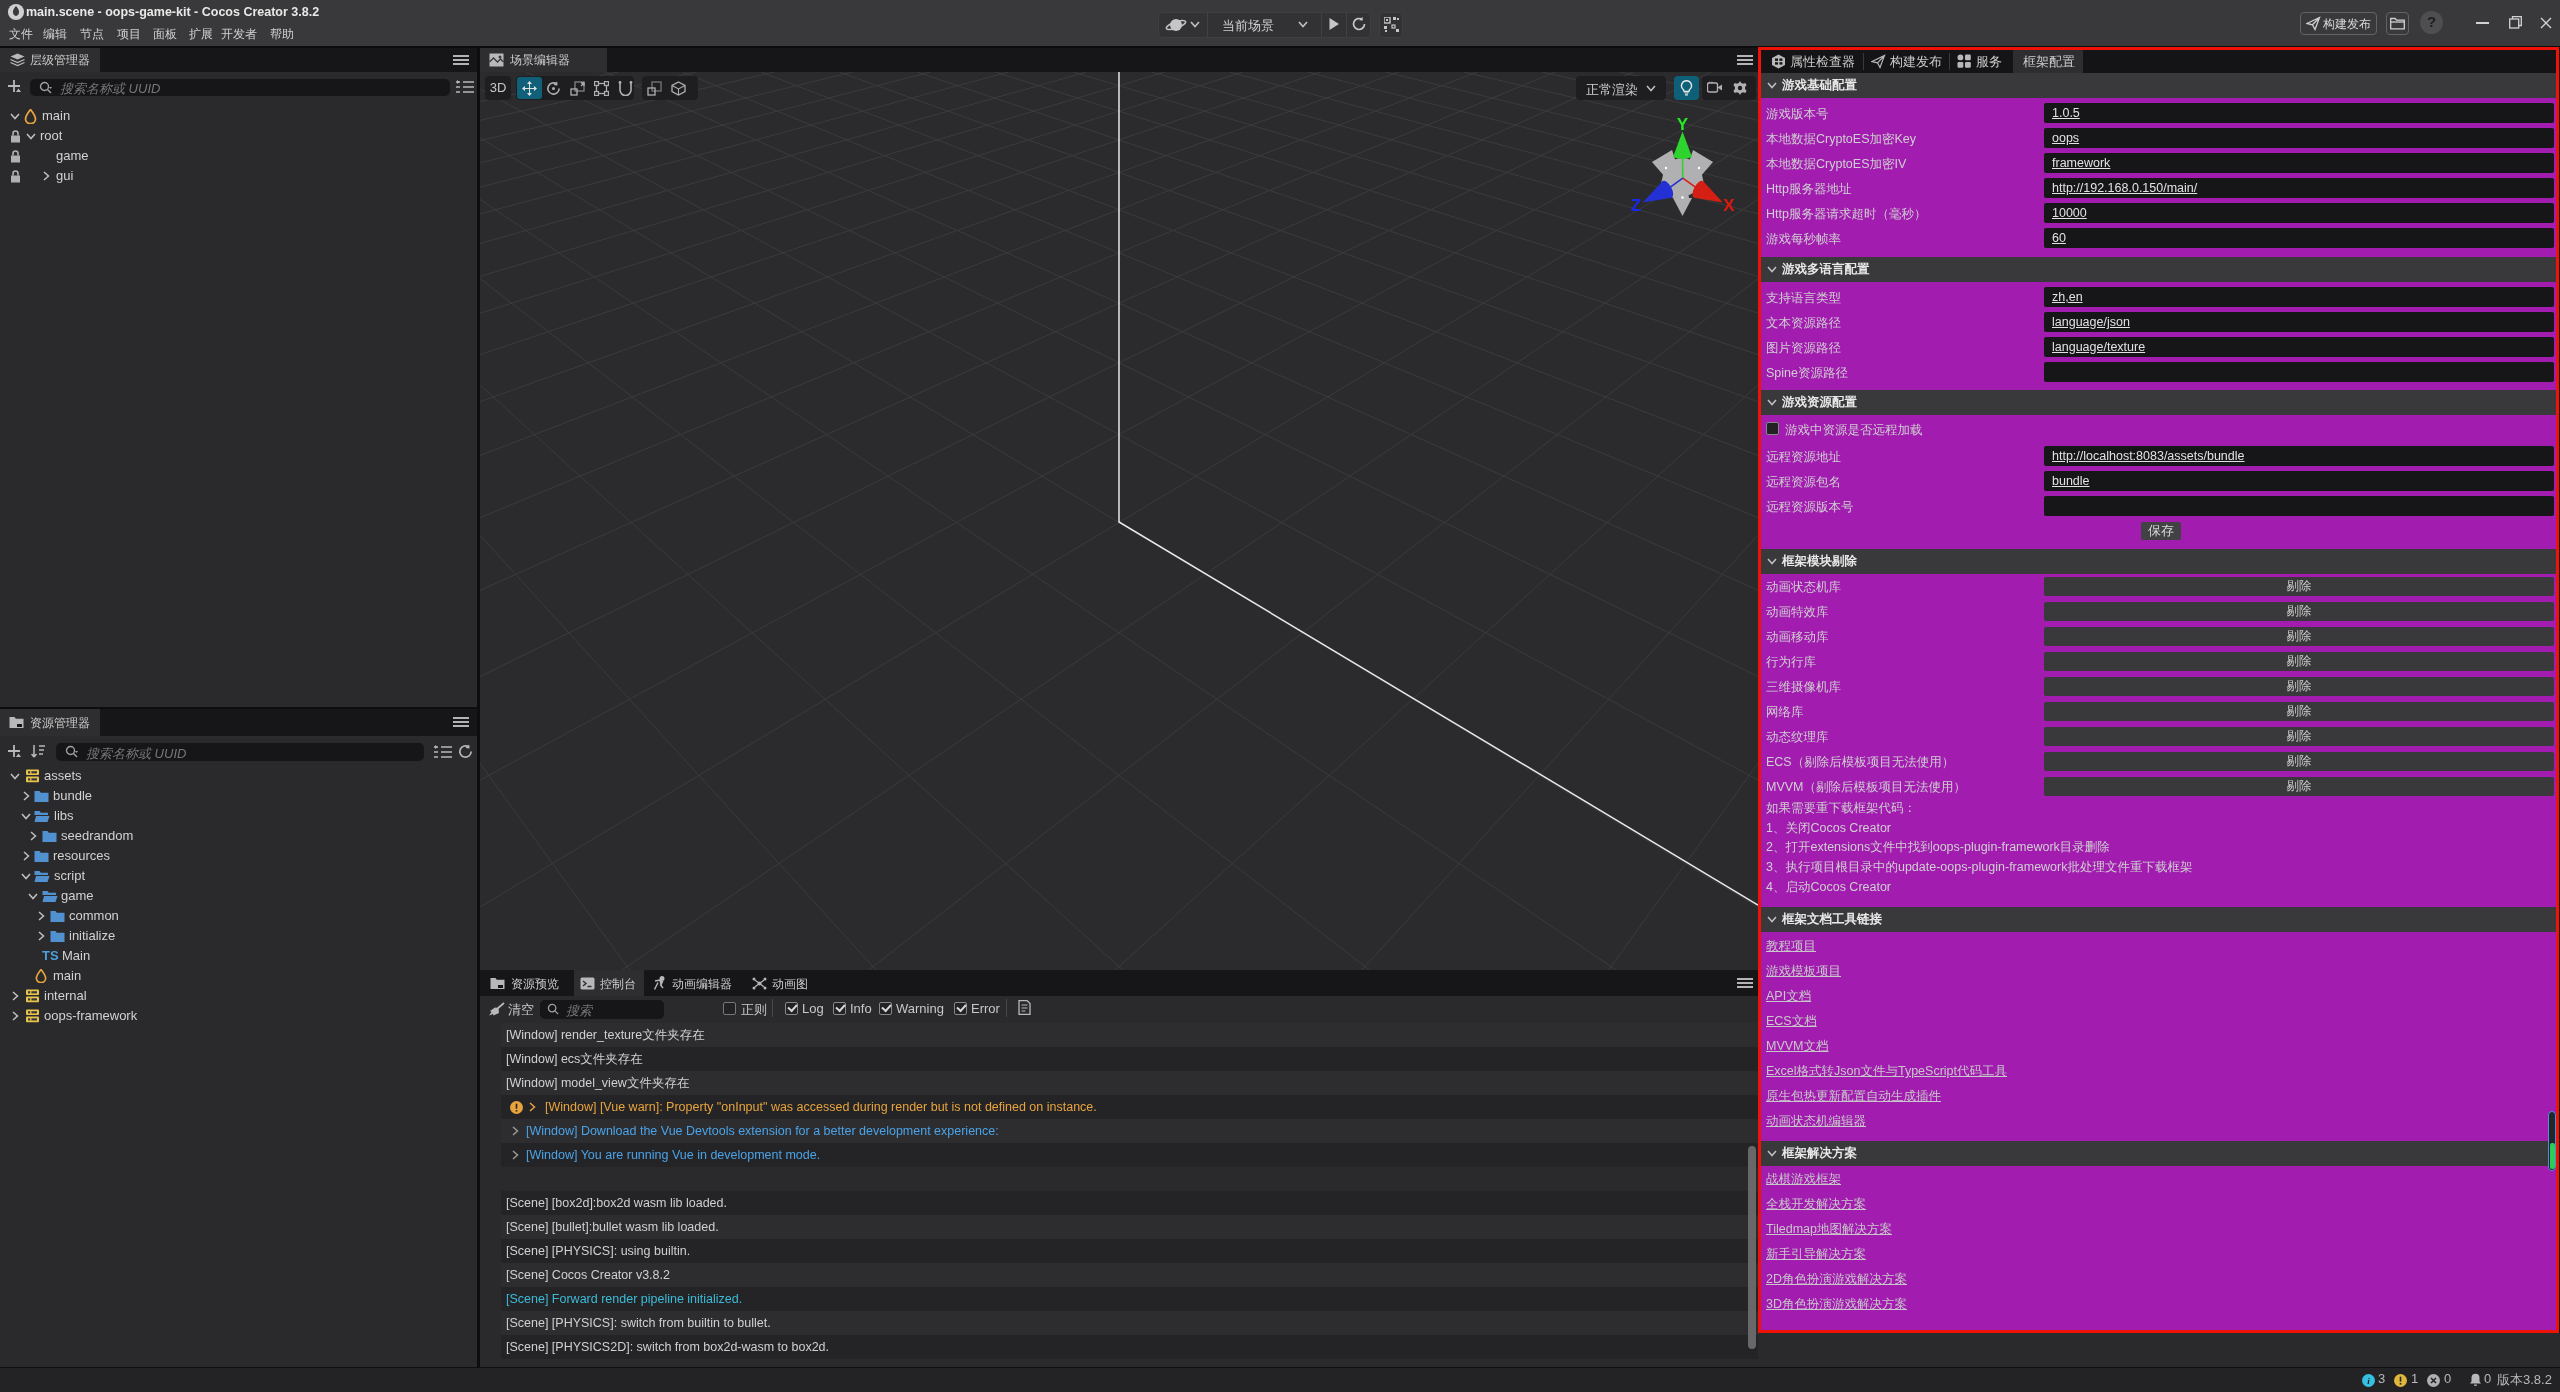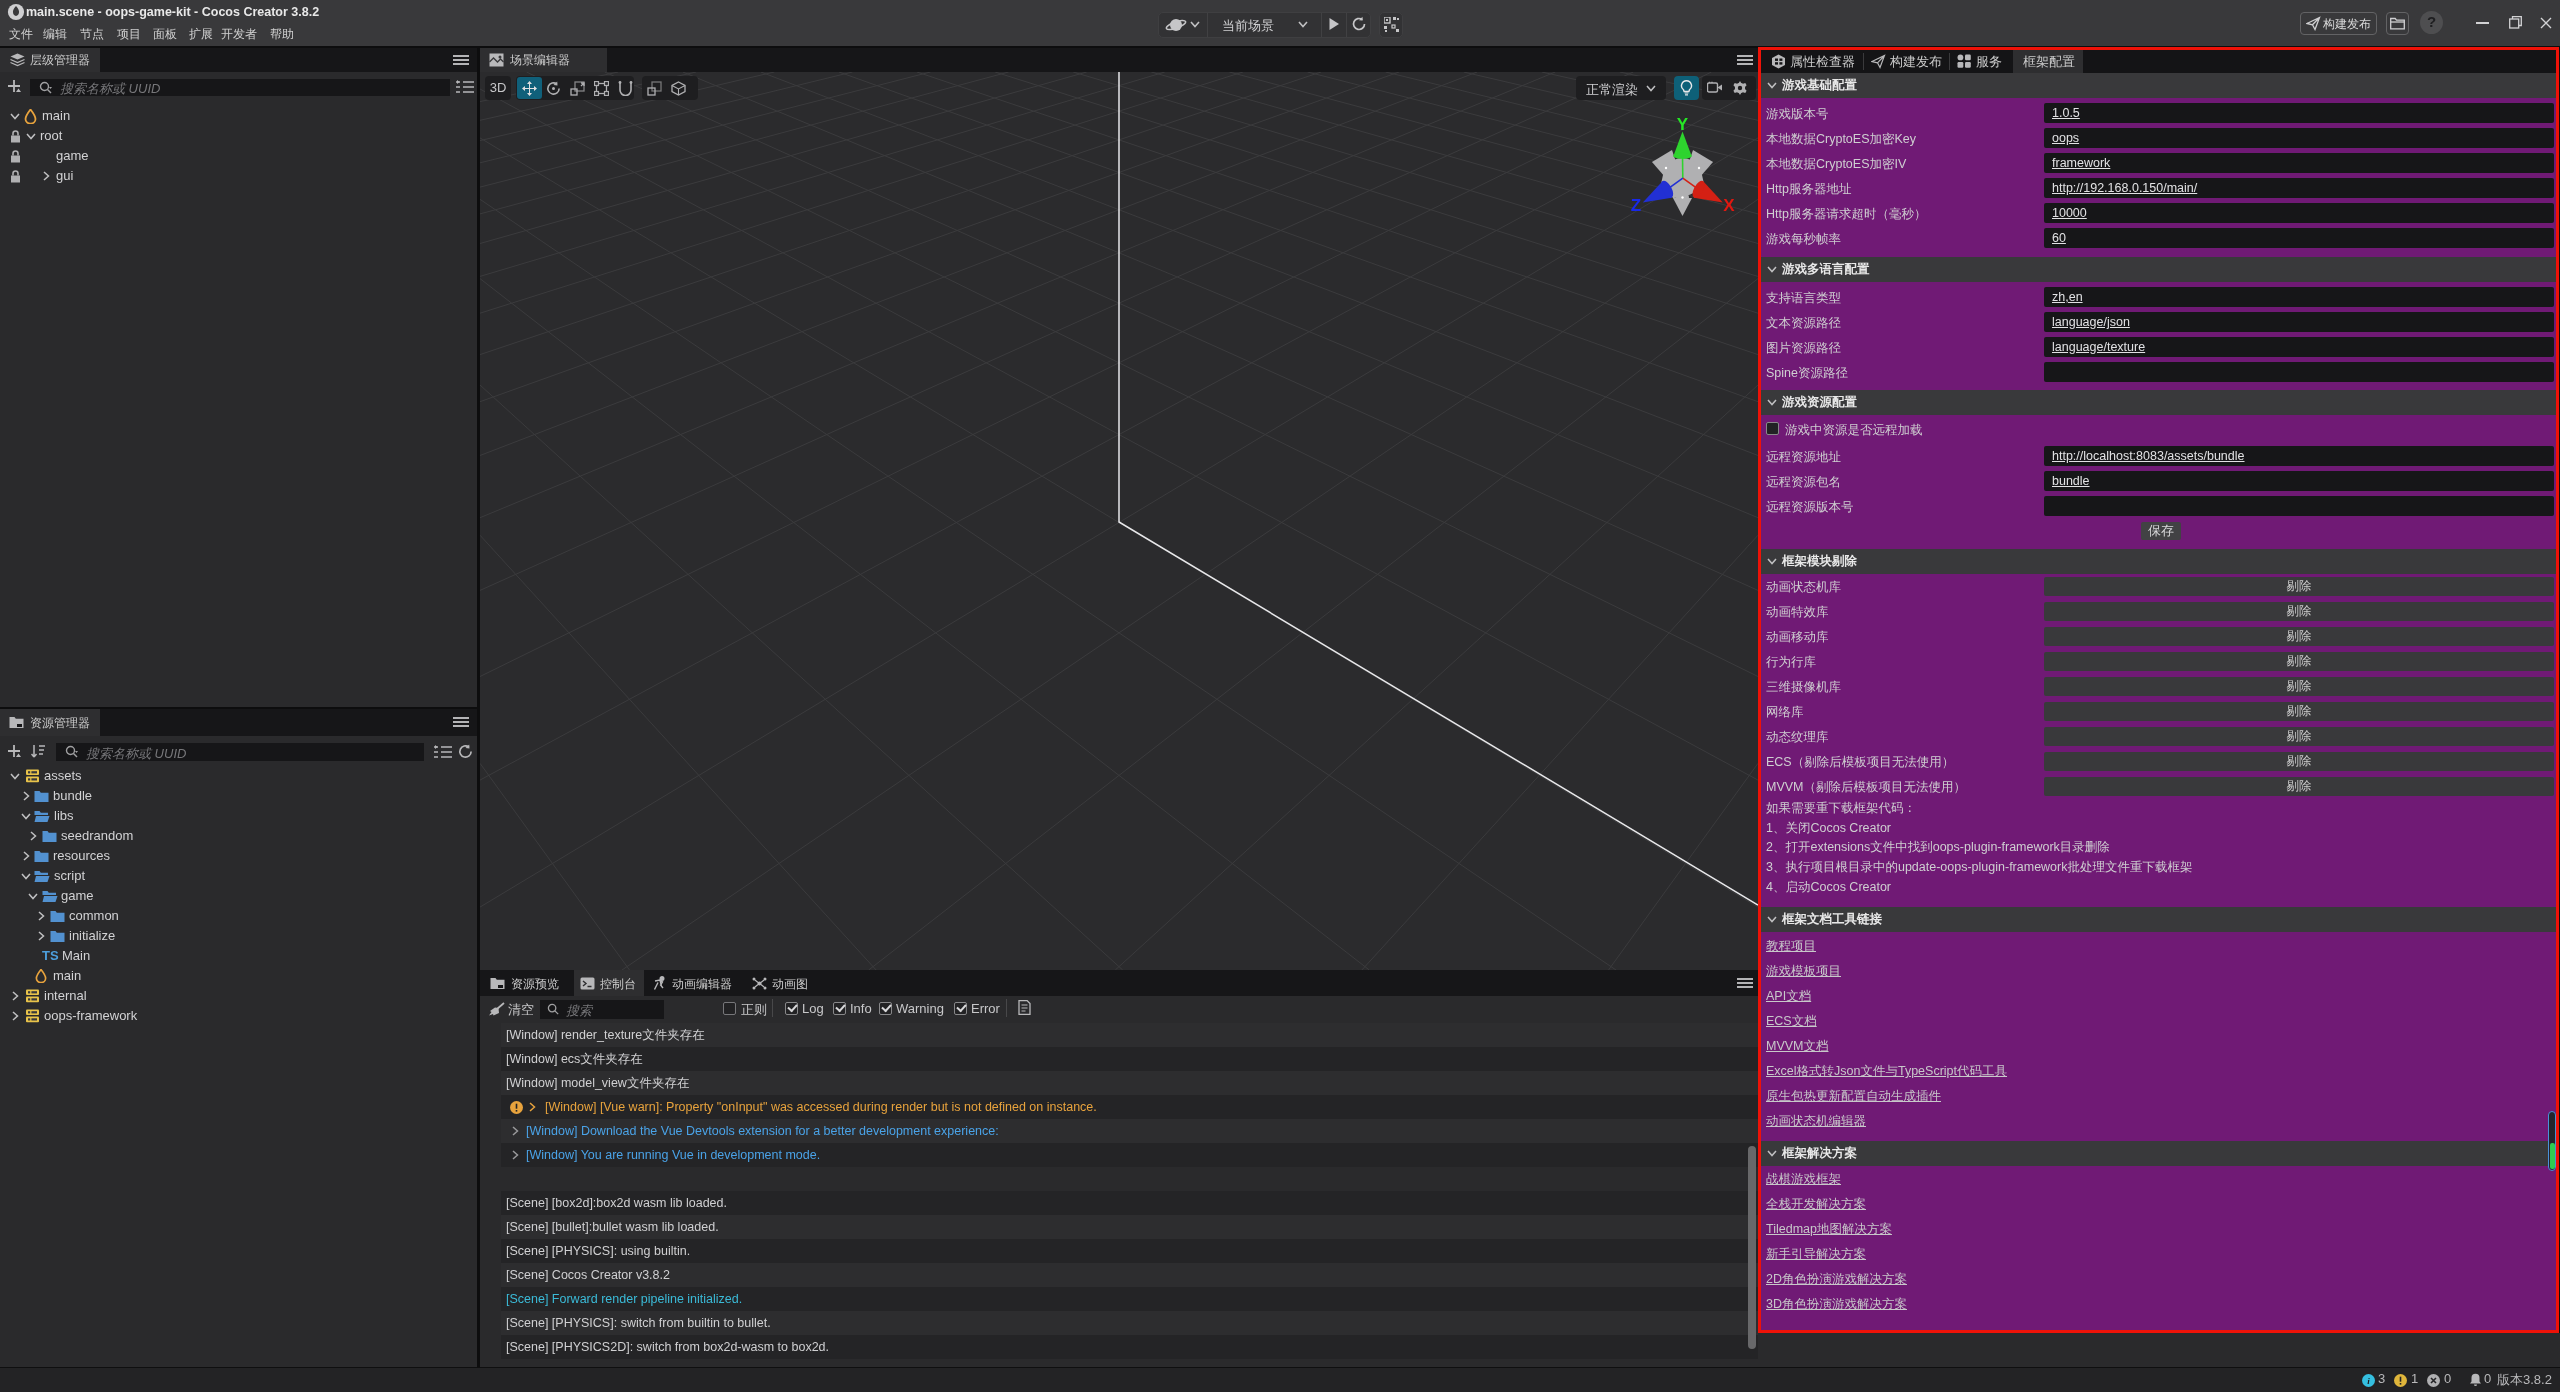--- a/index.html
+++ b/index.html
@@ -21,35 +21,35 @@
 
 #build-btn { left:2300px; top:12px; width:77px; height:23px; white-space:nowrap; overflow:hidden; border:1px solid #636365; border-radius:4px; color:#d8d8d8; font-size:13px; }
 #folder-btn { left:2386px; top:12px; width:23px; height:23px; border:1px solid #636365; border-radius:4px; }
 #help-btn { left:2420px; top:11px; width:23px; height:23px; border-radius:50%; background:#4e4e50; }
 
 
 .tabbar { position:absolute; background:#161618; }
 .tab { position:absolute; top:0; height:100%; color:#cccccc; font-size:12px; }
 .tab.active { background:#2e2e30; }
 .panelbody { position:absolute; background:#2a2a2c; }
-.searchbox { position:absolute; background:#161618; border-radius:0; }
+.searchbox { position:absolute; background:#161618; border-radius:5px; }
 .ph { color:#77777a; font-style:italic; }
 .hamb { position:absolute; width:16px; height:10px; border-top:2px solid #b4b4b6; border-bottom:2px solid #b4b4b6; }
 .hamb:after { content:""; position:absolute; left:0; top:2px; width:16px; height:2px; background:#b4b4b6; }
 
 
 .trow { position:absolute; left:0; width:100%; height:20px; line-height:20px; color:#d2d2d4; font-size:13px; }
 
 
 .crow { position:absolute; left:480px; width:1278px; height:24px; line-height:24px; font-size:12.5px; color:#d0d0d2; padding-left:5px;margin-left:21px; }
 .crow.odd { background:#2d2d2f; }
 .crow.even { background:#242426; }
 
 
-#rightpanel { left:1758px; top:47px; width:801px; height:1286px; border:3px solid #ee1208; background:#701a75; }
+#rightpanel { left:1758px; top:47px; width:801px; height:1286px; border:3px solid #ee1208; background:#a21caf; }
 .rsect { position:absolute; left:0; width:795px; background:#39393b; color:#e8e8e8; font-weight:bold; font-size:12.5px; }
 .rlabel { position:absolute; left:5px; font-size:12.5px; color:#cfcfd1; }
 .rinput { position:absolute; left:283px; width:510px; height:20px; background:#161618; border-radius:2px; font-size:12.5px; color:#e2e2e4; line-height:20px; padding-left:8px;text-decoration:underline; }
 .rbtn { position:absolute; left:283px; width:510px; height:19px; background:#39393b; border-radius:2px; font-size:12.5px; color:#cccccc; text-align:center; line-height:19px; }
 .rlink { position:absolute; left:5px; font-size:12.5px; color:#c8c8ca; text-decoration:underline; }
 .rtext { position:absolute; left:5px; font-size:12.5px; color:#cfcfd1; }
 
 .cbx { position:absolute; top:6px; width:13px; height:13px; border:1px solid #88888a; background:#222224; border-radius:2px; }
 .cbx:after { content:""; position:absolute; left:2px; top:1px; width:7px; height:4px; border-left:2px solid #d8d8da; border-bottom:2px solid #d8d8da; transform:rotate(-48deg); }
 

